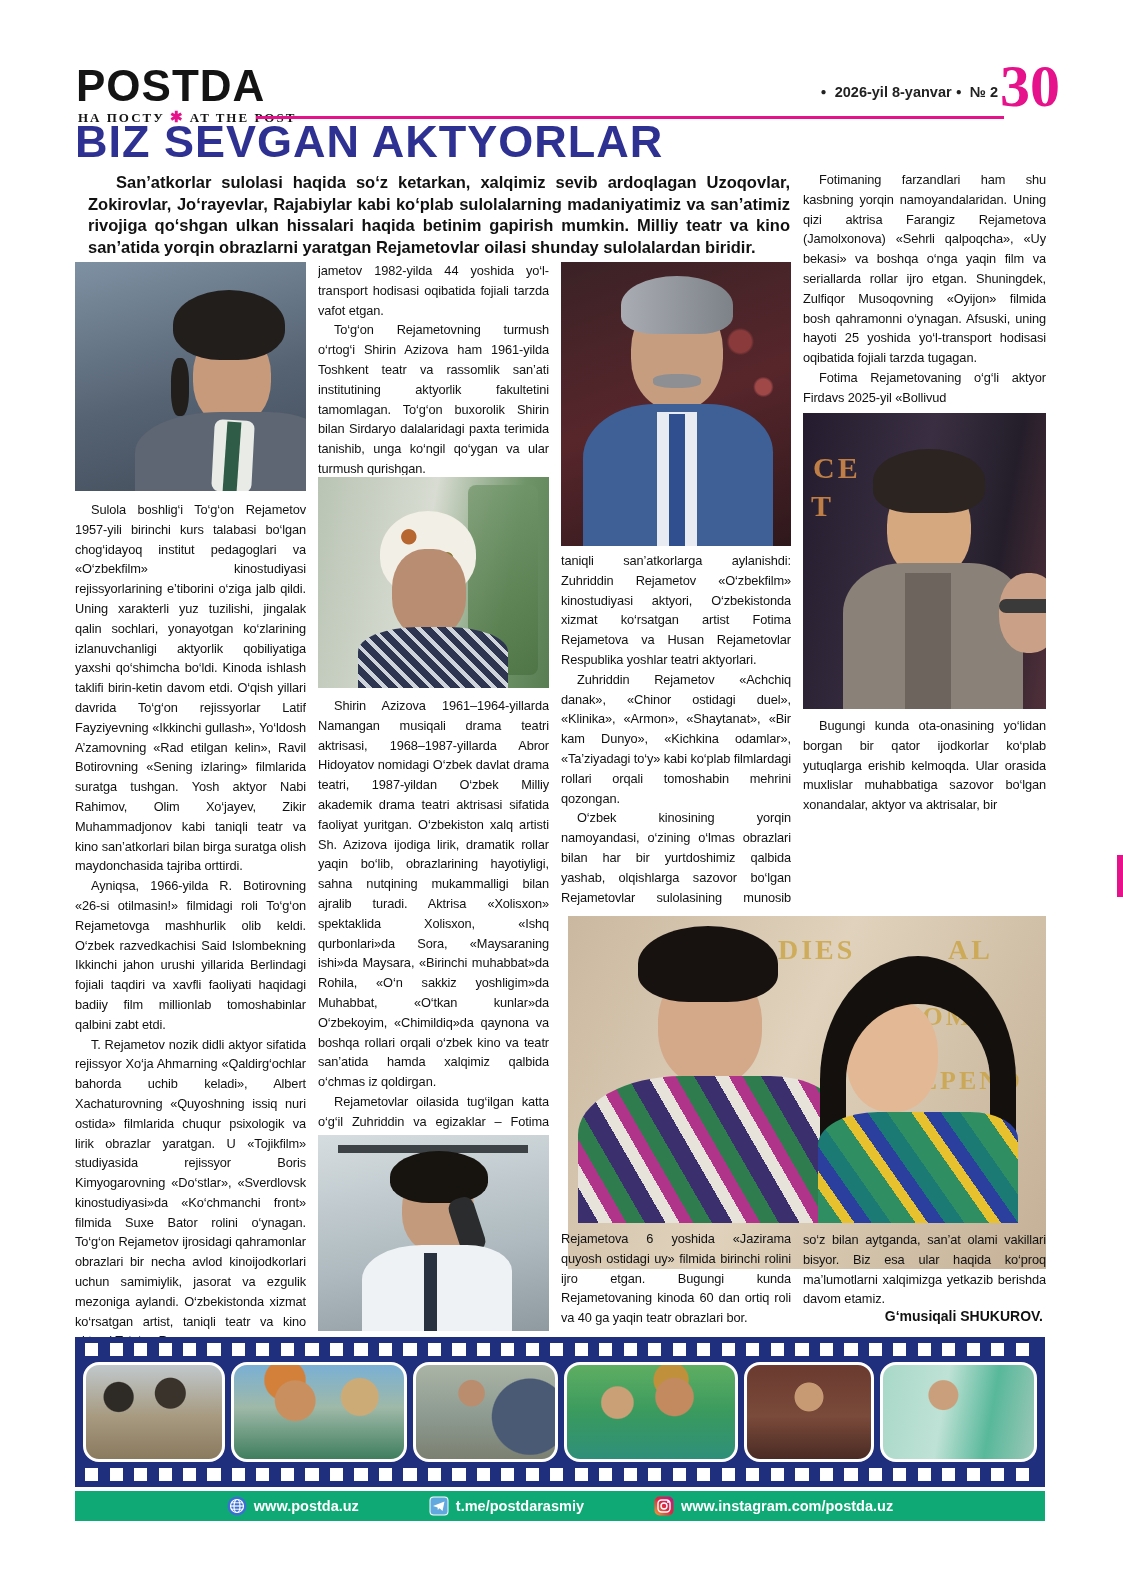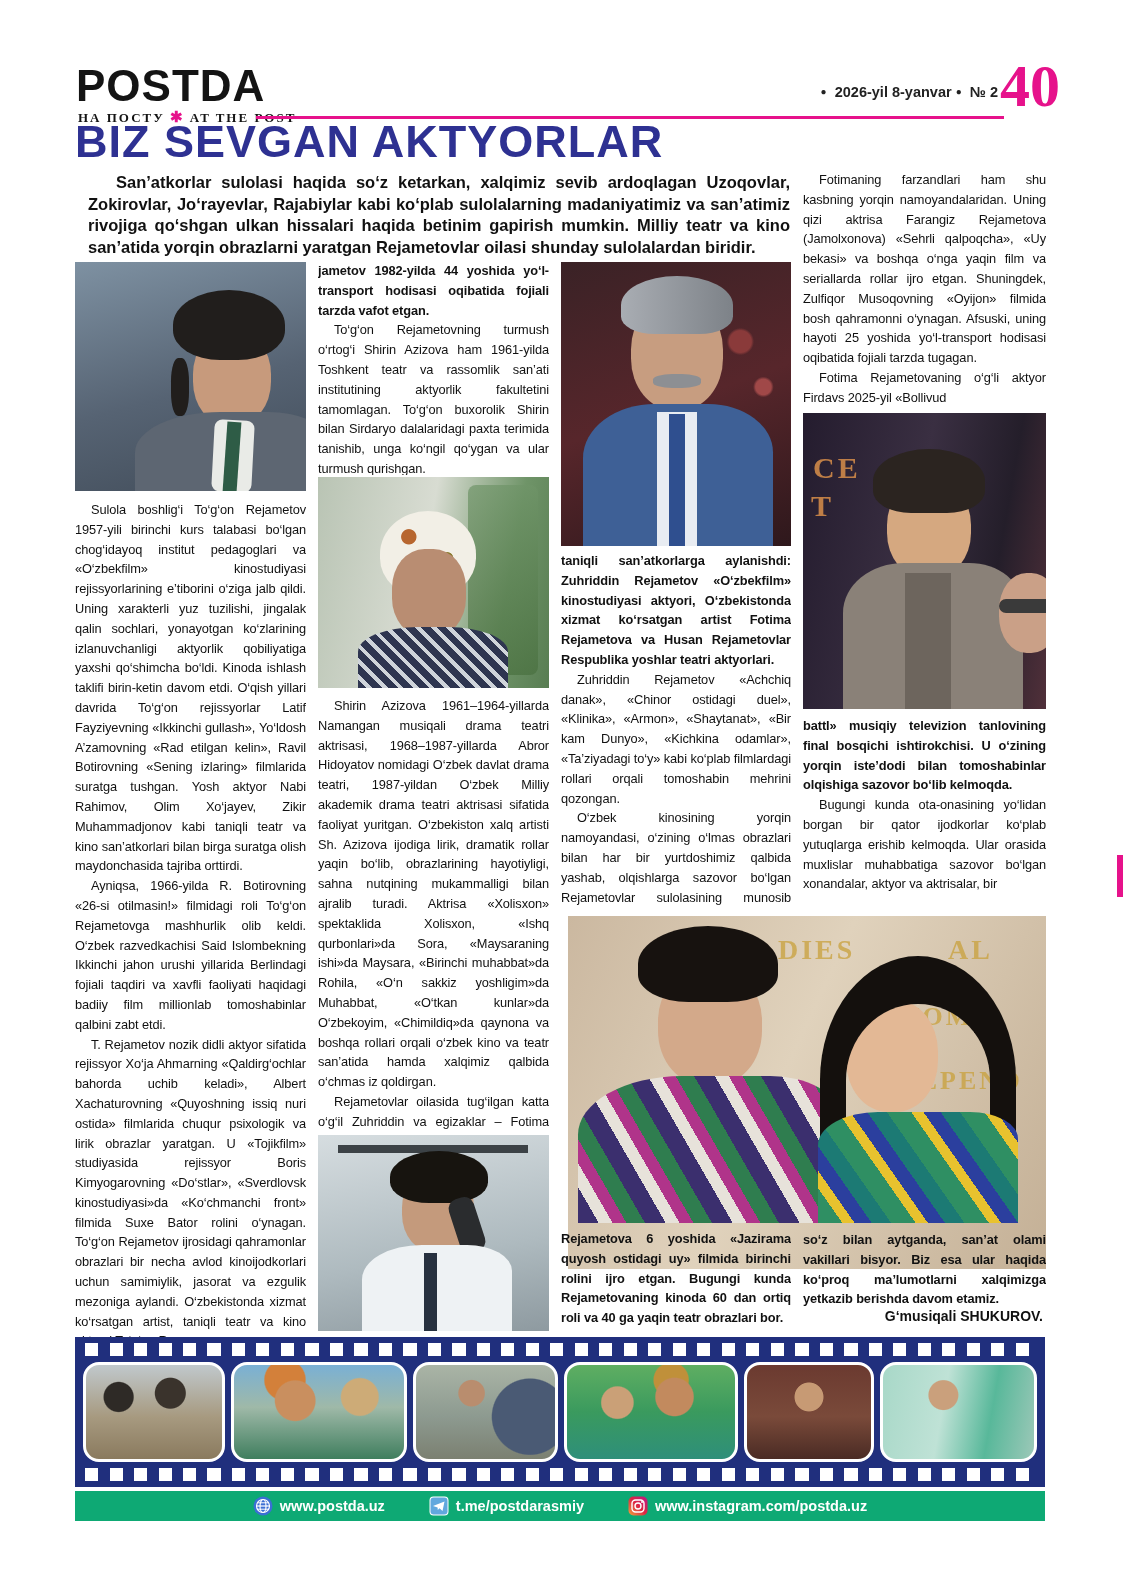--- a/index.html
+++ b/index.html
@@ -18,37 +18,37 @@
   .pagenum{position:absolute;left:1000px;top:56px;font-family:"Liberation Serif",serif;
         font-size:60px;font-weight:bold;color:#e6128b;line-height:1;}
   .headline{position:absolute;left:75px;top:116px;width:970px;text-align:left;
         font-size:45px;font-weight:bold;letter-spacing:1px;color:#2e3192;}
   .intro{position:absolute;left:88px;top:172px;width:702px;height:88px;overflow:hidden;
         font-size:16.5px;font-weight:bold;line-height:21.5px;text-align:justify;text-indent:28px;}
   
   .txt{position:absolute;overflow:hidden;font-size:12.8px;line-height:19.8px;
         text-align:justify;letter-spacing:-0.1px;}
   .txt p{margin:0;text-indent:16px;}
-  .txt p.noind{text-indent:0;font-weight:bold;}
+  .txt p.noind{text-indent:0;}
   .byline{position:absolute;left:803px;top:1308px;width:240px;text-align:right;
         font-size:14px;font-weight:bold;}
   
   .photo{position:absolute;overflow:hidden;}
   .photo div{position:absolute;}
   .wallword{position:absolute;font-family:"Liberation Serif",serif;font-weight:bold;
         color:#c9a13c;opacity:.75;letter-spacing:3px;}
   
   .strip{position:absolute;left:75px;top:1337px;width:970px;height:150px;background:#202f7d;}
   .sprockets{position:absolute;left:10px;right:10px;height:13px;
         background:repeating-linear-gradient(90deg,#ffffff 0 13px,transparent 13px 24.5px);}
   .frames{position:absolute;left:8px;right:8px;top:25px;bottom:25px;display:flex;gap:6px;}
   .frame{border:3px solid #fff;border-radius:16px;box-sizing:border-box;overflow:hidden;}
   
   .footer{position:absolute;left:75px;top:1491px;width:970px;height:30px;background:#0ea974;
-        display:flex;align-items:center;justify-content:center;gap:44px;}
+        display:flex;align-items:center;justify-content:center;gap:70px;}
   .flink{display:flex;align-items:center;gap:7px;color:#ffffff;font-weight:bold;
         font-size:14.5px;text-decoration:none;}
   .ficon{width:20px;height:20px;display:inline-block;}
   .mark{position:absolute;left:1117px;top:855px;width:6px;height:42px;background:#e6128b;}
 </style>
 </head>
 <body>
 
 <div id="page">
 
@@ -58,21 +58,21 @@
     <span class="star">✱</span>
     <span>AT THE POST</span>
   </div>
   <div class="rule"></div>
   <div class="dateline">
     <span class="b">●</span>&nbsp;
     <span>2026-yil 8-yanvar</span>
     <span class="b">●</span>&nbsp;
     <span>№ 2</span>
   </div>
-  <div class="pagenum">40</div>
+  <div class="pagenum">30</div>
 
   <div class="headline">BIZ SEVGAN AKTYORLAR</div>
   <div class="intro">San’atkorlar sulolasi haqida so‘z ketarkan, xalqimiz sevib ardoqlagan Uzoqovlar, Zokirovlar, Jo‘rayevlar, Rajabiylar kabi ko‘plab sulolalarning madaniyatimiz va san’atimiz rivojiga qo‘shgan ulkan hissalari haqida betinim gapirish mumkin. Milliy teatr va kino san’atida yorqin obrazlarni yaratgan Rejametovlar oilasi shunday sulolalardan biridir.</div>
 
   <div class="photo" style="left:75px;top:262px;width:231px;height:229px;background:linear-gradient(165deg,#7e91a2,#566373 55%,#414c59);">
     <div style="left:118px;top:68px;width:78px;height:96px;background:#c79a7c;border-radius:46%;"></div>
     <div style="left:98px;top:28px;width:112px;height:70px;background:#211e1c;border-radius:50% 50% 42% 42%;"></div>
     <div style="left:96px;top:96px;width:18px;height:58px;background:#211e1c;border-radius:40%;"></div>
     <div style="left:60px;top:150px;width:190px;height:90px;background:#5d6672;border-radius:45% 30% 0 0;"></div>
     <div style="left:138px;top:158px;width:40px;height:72px;background:#e9ebe7;border-radius:8px;transform:rotate(3deg);"></div>
@@ -150,21 +150,20 @@
   </div>
   <div class="txt" style="left:561px;top:1229px;width:230px;height:106px;">
     <p class="noind">Rejametova 6 yoshida «Jazirama quyosh ostidagi uy» filmida birinchi rolini ijro etgan. Bugungi kunda Rejametovaning kinoda 60 dan ortiq roli va 40 ga yaqin teatr obrazlari bor.</p>
   </div>
 
   <div class="txt" style="left:803px;top:170px;width:243px;height:240px;">
     <p>Fotimaning farzandlari ham shu kasbning yorqin namoyandalaridan. Uning qizi aktrisa Farangiz Rejametova (Jamolxonova) «Sehrli qalpoqcha», «Uy bekasi» va boshqa o‘nga yaqin film va seriallarda rollar ijro etgan. Shuningdek, Zulfiqor Musoqovning «Oyijon» filmida bosh qahramonni o‘ynagan. Afsuski, uning hayoti 25 yoshida yo‘l-transport hodisasi oqibatida fojiali tarzda tugagan.</p>
     <p>Fotima Rejametovaning o‘g‘li aktyor Firdavs 2025-yil «Bollivud</p>
   </div>
   <div class="txt" style="left:803px;top:716px;width:243px;height:194px;">
-    <p class="noind">battl» musiqiy televizion tanlovining final bosqichi ishtirokchisi. U o‘zining yorqin iste’dodi bilan tomoshabinlar olqishiga sazovor bo‘lib kelmoqda.</p>
     <p>Bugungi kunda ota-onasining yo‘lidan borgan bir qator ijodkorlar ko‘plab yutuqlarga erishib kelmoqda. Ular orasida muxlislar muhabbatiga sazovor bo‘lgan xonandalar, aktyor va aktrisalar, bir</p>
   </div>
   <div class="txt" style="left:803px;top:1230px;width:243px;height:80px;">
     <p class="noind">so‘z bilan aytganda, san’at olami vakillari bisyor. Biz esa ular haqida ko‘proq ma’lumotlarni xalqimizga yetkazib berishda davom etamiz.</p>
   </div>
   <div class="byline">G‘musiqali SHUKUROV.</div>
 
   <div class="strip">
     <div class="sprockets" style="top:6px;"></div>
     <div class="sprockets" style="bottom:6px;"></div>

